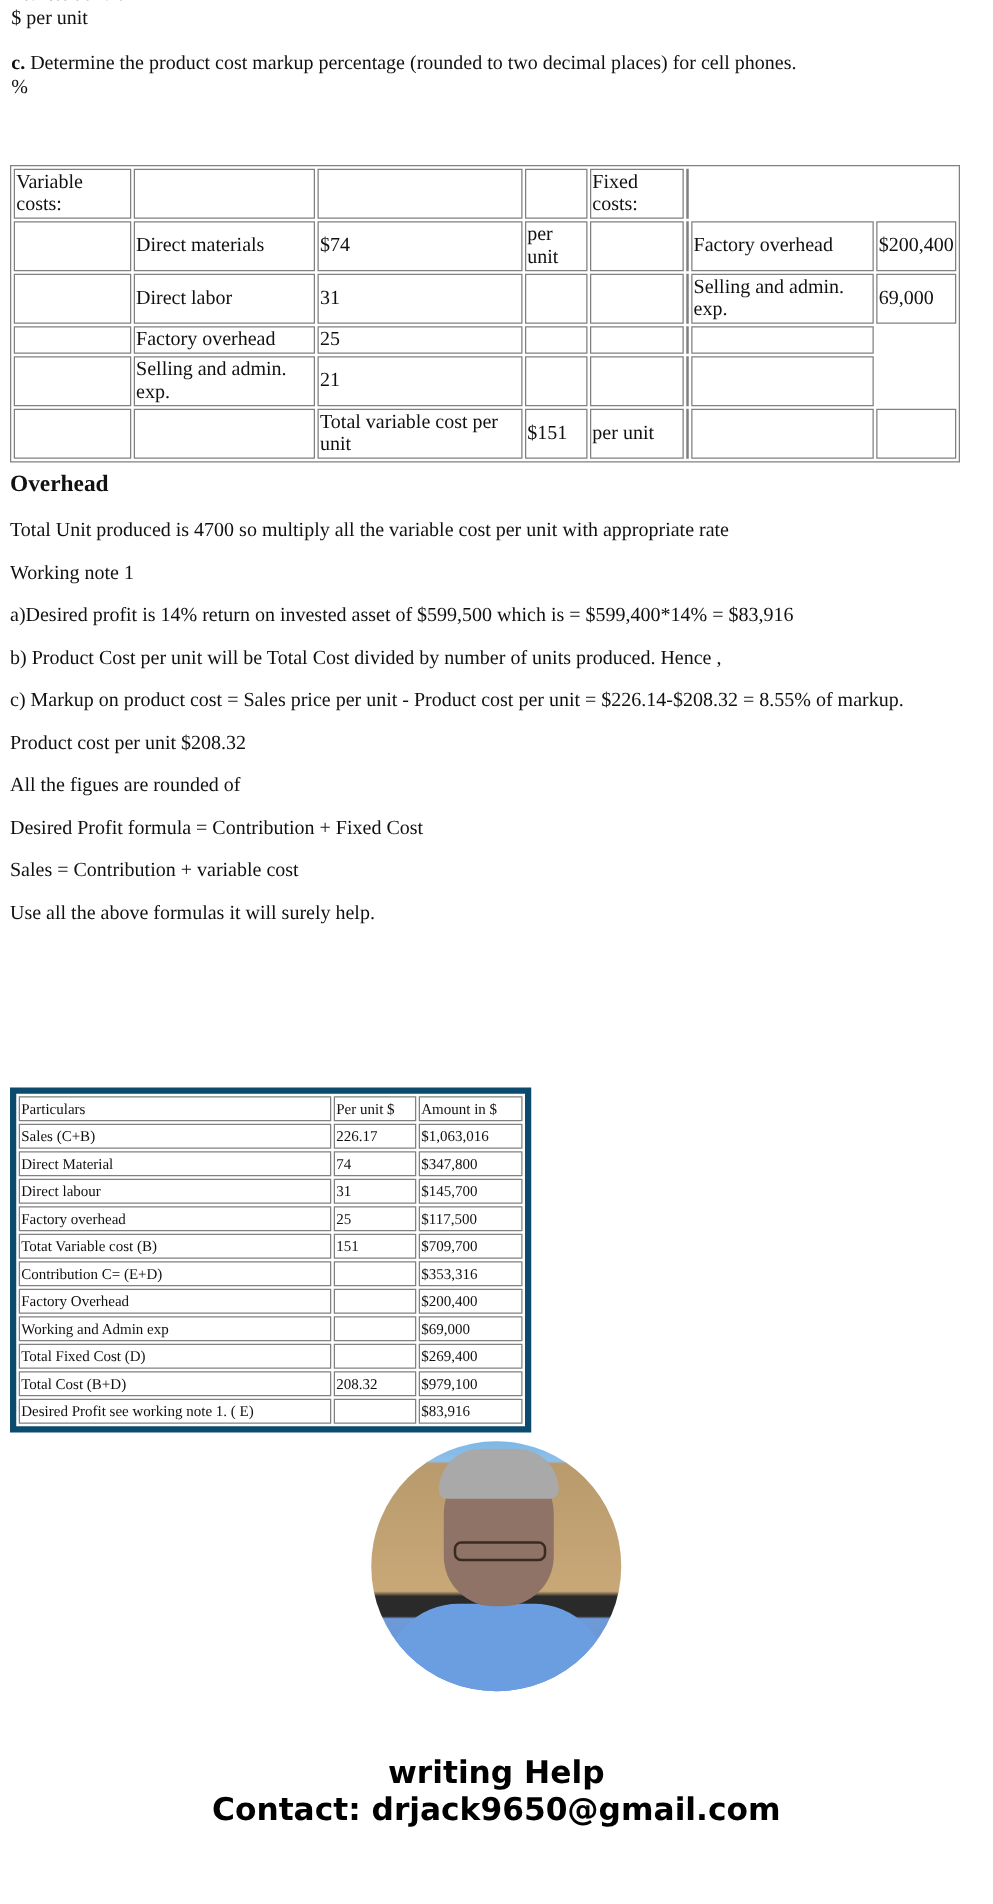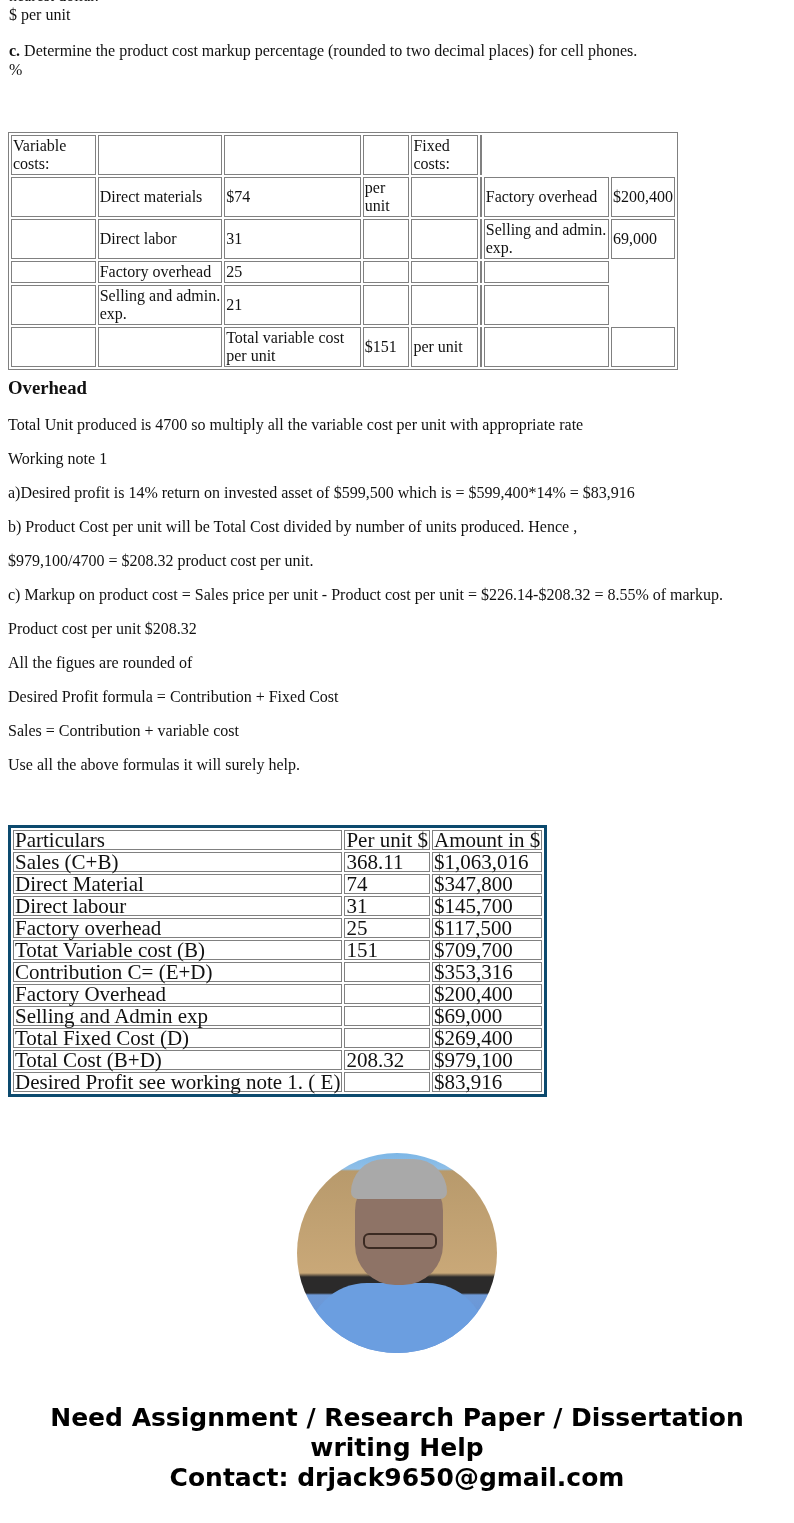--- a/index.html
+++ b/index.html
@@ -7,41 +7,41 @@
     width: 794px; height: 1523px; overflow: hidden; position: relative;
     font-family: "Liberation Serif", serif; font-size: 16px; color: #111;
   }
   .page { position: absolute; left: 8px; top: -14px; width: 778px; }
   .line { line-height: 18px; margin: 1px; }
   p { margin: 0; line-height: 18px; }
   .gap16 { height: 16px; }
   b { font-weight: bold; }
 
   table.t1 {
-    position: absolute; left: 8px; top: 132px; width: 670px;
+    position: absolute; left: 8px; top: 132px; width: 760px;
     border: 1px solid #808080; border-collapse: separate; border-spacing: 2px;
     font-size: 16px; line-height: 18px;
   }
   table.t1 td {
     border: 1px solid #808080; padding: 1px 1px; vertical-align: middle;
     text-align: left;
   }
   table.t1 td.tiny { width: 0px; padding: 0; }
 
   h3.sol {
     position: absolute; left: 8px; top: 377px; margin: 0;
     font-size: 18.7px; font-weight: bold; line-height: 22px;
   }
   .sol-body { position: absolute; left: 8px; top: 416px; width: 778px; }
   .sol-body p { margin: 0 0 16px 0; line-height: 18px; }
 
   table.t2 {
-    position: absolute; left: 8px; top: 825px;
-    border: 3px solid #0c4a6e; border-collapse: separate; border-spacing: 2px;
-    font-size: 21px; line-height: 18px;
+    position: absolute; left: 8px; top: 870px;
+    border: 5px solid #0c4a6e; border-collapse: separate; border-spacing: 2px;
+    font-size: 12px; line-height: 18px;
   }
   table.t2 td { border: 1px solid #808080; padding: 0 1px; height: 18px; white-space: nowrap; }
   table.t2 td.c1 { width: 246px; }
   table.t2 td.c2 { width: 62px; }
   table.t2 td.c3 { width: 79px; }
 
   .avatar {
     position: absolute; left: 297px; top: 1153px; width: 200px; height: 200px;
     border-radius: 50%; overflow: hidden;
     background: linear-gradient(#7db7e6 0%, #8fbfe8 8%, #b89a6c 9%, #c9a878 60%, #2b2a2a 62%, #2b2a2a 70%, #6e9ad8 71%, #5f8fd3 100%);
@@ -152,39 +152,38 @@
 </tbody>
   </table>
 
 <h3 class="sol">Overhead</h3>
 
 <div class="sol-body">
   <p>Total Unit produced is 4700 so multiply all the variable cost per unit with appropriate rate</p>
   <p>Working note 1</p>
   <p>a)Desired profit is 14% return on invested asset of $599,500 which is = $599,400*14% = $83,916</p>
   <p>b) Product Cost per unit will be Total Cost divided by number of units produced. Hence ,</p>
-  <p>$979,100/4700 = $208.32 product cost per unit.</p>
   <p>c) Markup on product cost = Sales price per unit - Product cost per unit = $226.14-$208.32 = 8.55% of markup.</p>
   <p>Product cost per unit $208.32</p>
   <p>All the figues are rounded of</p>
   <p>Desired Profit formula = Contribution + Fixed Cost</p>
   <p>Sales = Contribution + variable cost</p>
   <p>Use all the above formulas it will surely help.</p>
 </div>
 
 <table class="t2">
   <tbody>
       <tr>
     <td class="c1">Particulars</td>
     <td class="c2">Per unit $</td>
     <td class="c3">Amount in $</td>
   </tr>
   <tr>
         <td class="c1">Sales (C+B)</td>
-        <td class="c2">368.11</td>
+        <td class="c2">226.17</td>
         <td class="c3">$1,063,016</td>
       </tr>
   <tr>
         <td class="c1">Direct Material</td>
         <td class="c2">74</td>
         <td class="c3">$347,800</td>
       </tr>
   <tr>
         <td class="c1">Direct labour</td>
         <td class="c2">31</td>
@@ -204,21 +203,21 @@
         <td class="c1">Contribution C= (E+D)</td>
         <td class="c2"></td>
         <td class="c3">$353,316</td>
       </tr>
   <tr>
         <td class="c1">Factory Overhead</td>
         <td class="c2"></td>
         <td class="c3">$200,400</td>
       </tr>
   <tr>
-        <td class="c1">Selling and Admin exp</td>
+        <td class="c1">Working and Admin exp</td>
         <td class="c2"></td>
         <td class="c3">$69,000</td>
       </tr>
   <tr>
         <td class="c1">Total Fixed Cost (D)</td>
         <td class="c2"></td>
         <td class="c3">$269,400</td>
       </tr>
   <tr>
         <td class="c1">Total Cost (B+D)</td>
@@ -234,16 +233,15 @@
   </table>
 
 <div class="avatar" aria-label="author-portrait">
   <div class="shirt"></div>
   <div class="head"></div>
   <div class="hair"></div>
   <div class="glasses"></div>
 </div>
 
 <div class="promo">
-  <div>Need Assignment / Research Paper / Dissertation</div>
   <div>writing Help</div>
   <div>Contact: drjack9650@gmail.com</div>
 </div>
 
 </body></html>

